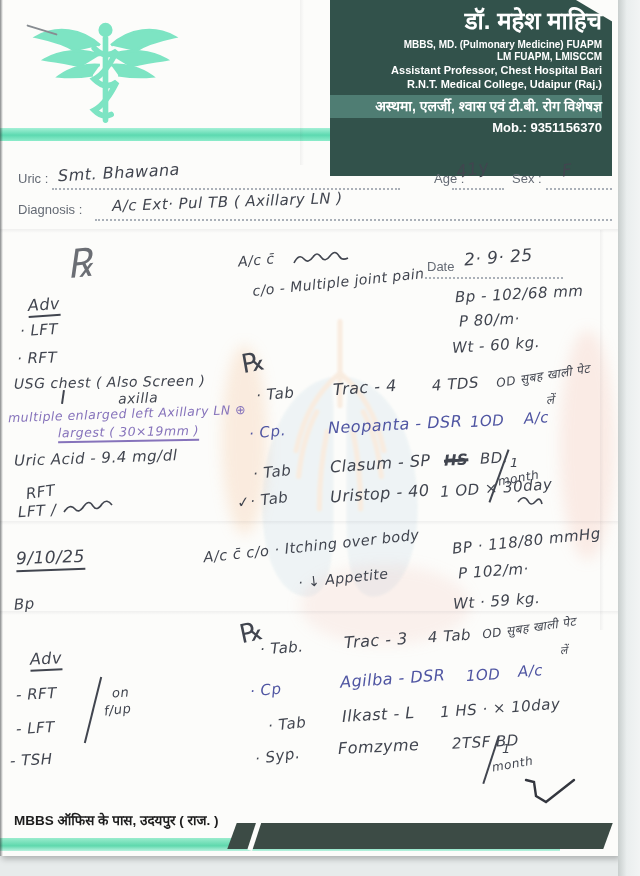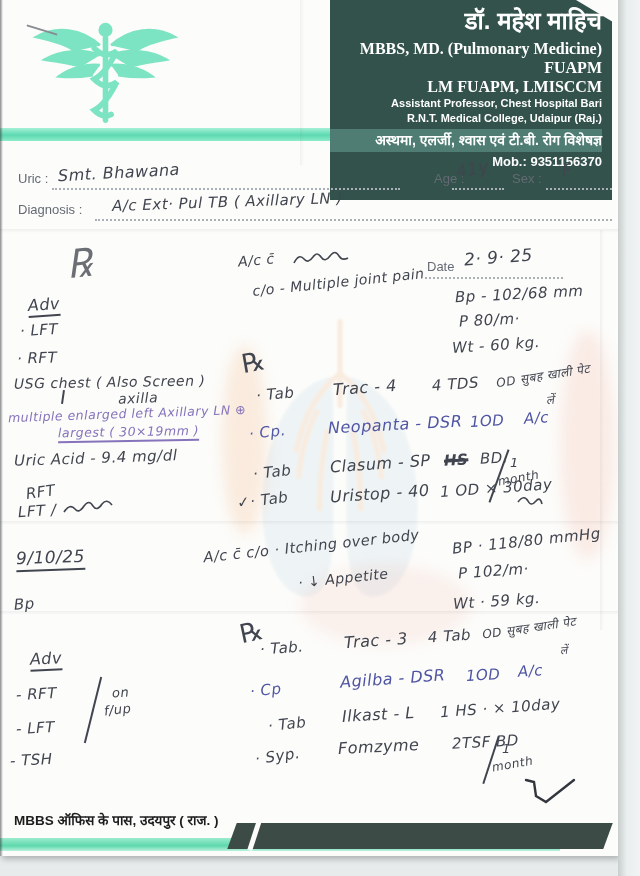--- a/index.html
+++ b/index.html
@@ -11,24 +11,24 @@
   .printed{color:#646a74;font-size:13px;}
   .dots{border-bottom:2px dotted #aab0b8;height:1px;}
   .rx-print{font-family:"DejaVu Serif",serif;font-style:italic;color:#6b6e74;font-size:40px;}
   
   .hw{font-family:"DejaVu Sans",sans-serif;font-style:italic;color:#41454f;letter-spacing:.5px;white-space:nowrap;}
   .hw-blue{color:#4f55a2;}
   .hw-purple{color:#8673bb;}
   .underl{border-bottom:2px solid currentColor;padding-bottom:1px;}
   .strike{text-decoration:line-through;text-decoration-thickness:2.5px;}
   
-  .hblock{position:absolute;left:330px;top:0;width:282px;height:200px;background:#32524b;color:#fff;text-align:right;box-sizing:border-box;padding:7px 10px 0 0;}
+  .hblock{position:absolute;left:330px;top:0;width:282px;height:176px;background:#32524b;color:#fff;text-align:right;box-sizing:border-box;padding:7px 10px 0 0;}
   .hblock div{line-height:1.2;}
   .doc-name{font-size:24px;font-weight:bold;margin-bottom:3px;}
-  .creds{font-size:16px;font-weight:bold;font-family:Liberation Serif, serif;}
+  .creds{font-size:10px;font-weight:bold;}
   .post{font-size:11px;font-weight:bold;margin-top:1px;}
   .band{background:#4f7d73;margin:4px 0 2px -0px;padding:3px 0 3px 4px;font-size:14px;font-weight:bold;}
   .spec-en{font-size:11px;font-weight:bold;}
   .mob{font-size:13px;font-weight:bold;margin-top:2px;}
   .mint-stripe{position:absolute;left:0;top:128px;width:332px;height:13px;background:linear-gradient(to bottom,#a4f0d6,#5cd9b0 55%,#8deccb);}
   .wedge{position:absolute;left:576px;top:0;width:37px;height:22px;background:#fcfcfa;clip-path:polygon(0 0,100% 0,100% 100%);}
   
   .mint-stripe2{position:absolute;left:0;top:838px;width:560px;height:13px;background:linear-gradient(to bottom,#9aeccd,#5fd8ad 60%,#b8f2de);}
   .dark-stripe{position:absolute;left:232px;top:823px;width:376px;height:26px;background:#3c4b45;transform:skewX(-20deg);}
   .white-slash{position:absolute;left:252px;top:820px;width:5px;height:31px;background:#fcfcfa;transform:rotate(18deg);z-index:3;}

